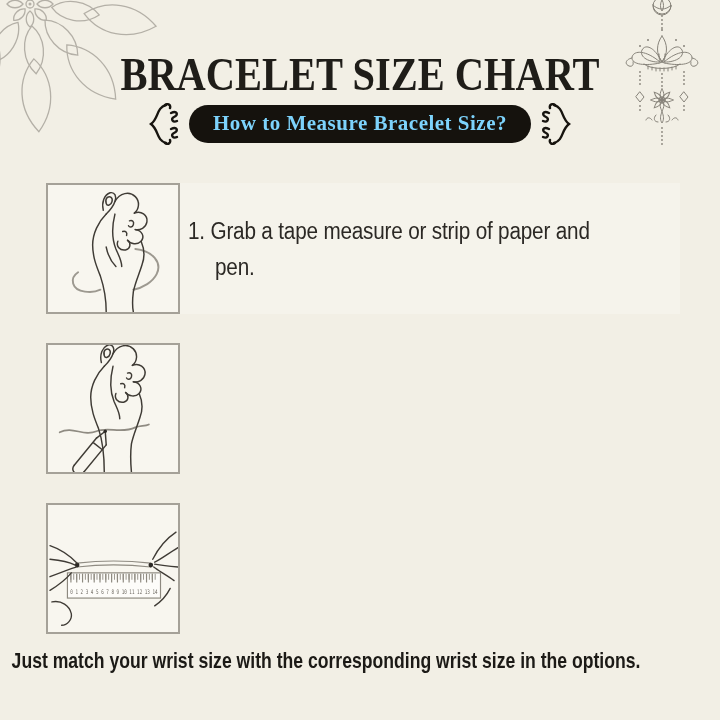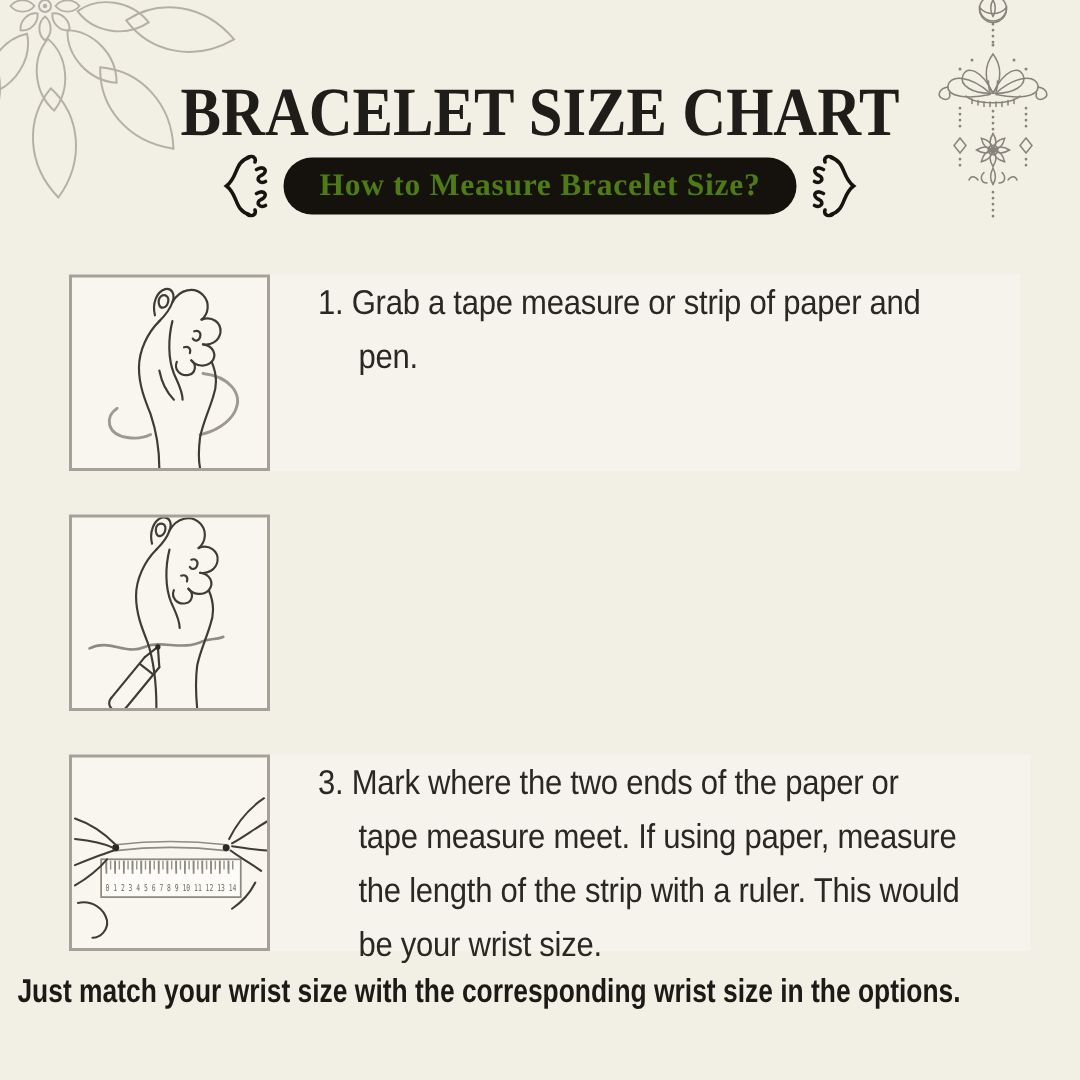--- a/index.html
+++ b/index.html
@@ -11,33 +11,33 @@
   .lotus{position:absolute;top:0;right:10px;}
 
   
   .title{position:absolute;top:48px;left:0;width:720px;text-align:center;
          font-family:"Liberation Serif",serif;font-weight:700;font-size:46px;
          color:#1f1d19;transform:scaleX(0.88);letter-spacing:0px;white-space:nowrap;}
 
   
   .banner-row{position:absolute;top:103px;left:0;width:720px;height:42px;
               display:flex;justify-content:center;align-items:center;gap:9px;}
-  .pill{background:#15120d;color:#4d7c0f;border-radius:19px;
+  .pill{background:#15120d;color:#7dd3fc;border-radius:19px;
         font-family:"Liberation Serif",serif;font-weight:700;font-size:21px;
         padding:6px 24px 7px 24px;letter-spacing:0.5px;white-space:nowrap;}
 
   
   .steps{position:absolute;top:183px;left:46px;width:634px;display:flex;
          flex-direction:column;gap:29px;}
   .step{display:flex;height:131px;}
   .figure{flex:none;width:134px;height:131px;box-sizing:border-box;
           background:#f8f6ef;border:2px solid #a5a198;}
   .figure svg{display:block;width:100%;height:100%;}
   .textbox{flex:1;background:#f5f3eb;display:flex;flex-direction:column;
-           justify-content:flex-start;padding-left:32px;overflow:visible;}
+           justify-content:center;padding-left:8px;overflow:visible;}
   .lines{transform:scaleX(0.9);transform-origin:left center;}
   .step-line{font-size:23px;line-height:36px;color:#2b2824;white-space:nowrap;
              letter-spacing:-0.2px;}
   .cont{margin-left:30px;}
 
   
   .footer{position:absolute;top:648px;left:0;width:652px;display:flex;justify-content:center;}
   .footer-text{font-weight:700;font-size:22px;color:#1c1a16;white-space:nowrap;
                transform:scaleX(0.8);transform-origin:center;}
 </style>
@@ -234,28 +234,20 @@
             <path d="M2,88 C12,82 19,76 24,70"></path>
             <path d="M4,100 C14,98 22,104 24,112 C25,118 20,124 14,124"></path>
             <path d="M132,28 C120,36 112,48 108,56"></path>
             <path d="M134,44 C124,50 116,56 110,59"></path>
             <path d="M134,64 C124,63 116,62 110,61"></path>
             <path d="M130,78 C122,72 114,68 109,64"></path>
             <path d="M126,86 C122,94 116,100 110,104"></path>
           </g>
         </svg>
       </div>
-      <div class="textbox">
-        <div class="lines">
-          <div class="step-line">3. Mark where the two ends of the paper or</div>
-          <div class="step-line cont">tape measure meet. If using paper, measure</div>
-          <div class="step-line cont">the length of the strip with a ruler. This would</div>
-          <div class="step-line cont">be your wrist size.</div>
-        </div>
-      </div>
     </div>
 
   </div>
 
   <div class="footer">
     <span class="footer-text">Just match your wrist size with the corresponding wrist size in the options.</span>
   </div>
 
 </div>
 

